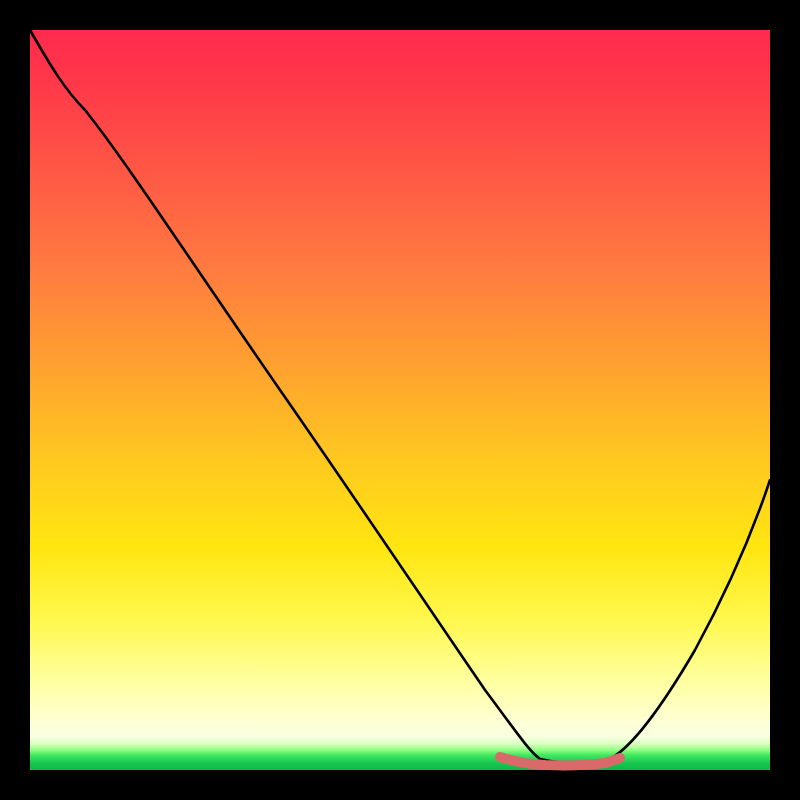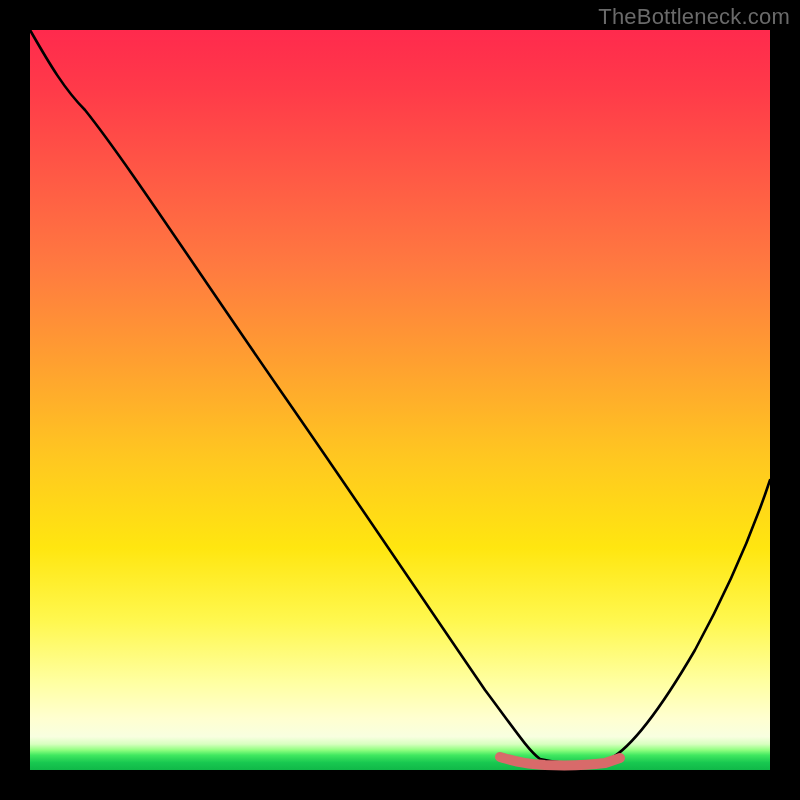--- a/index.html
+++ b/index.html
@@ -80,14 +80,13 @@
              C 535 734, 555 734, 570 731
              L 580 729
              C 600 718, 630 680, 665 620
              C 695 565, 720 510, 740 450" stroke="#000000"></path>
     <path fill="none" stroke-width="10" stroke-linecap="round" d="M 470 727
              C 490 733, 500 734, 515 735
              C 540 736, 560 735, 575 733
              L 590 728" stroke="#d86a6a"></path>
   </svg>
 
-  <div class="watermark">TheBottleneck.com</div>
 </div>
 
 </body></html>

